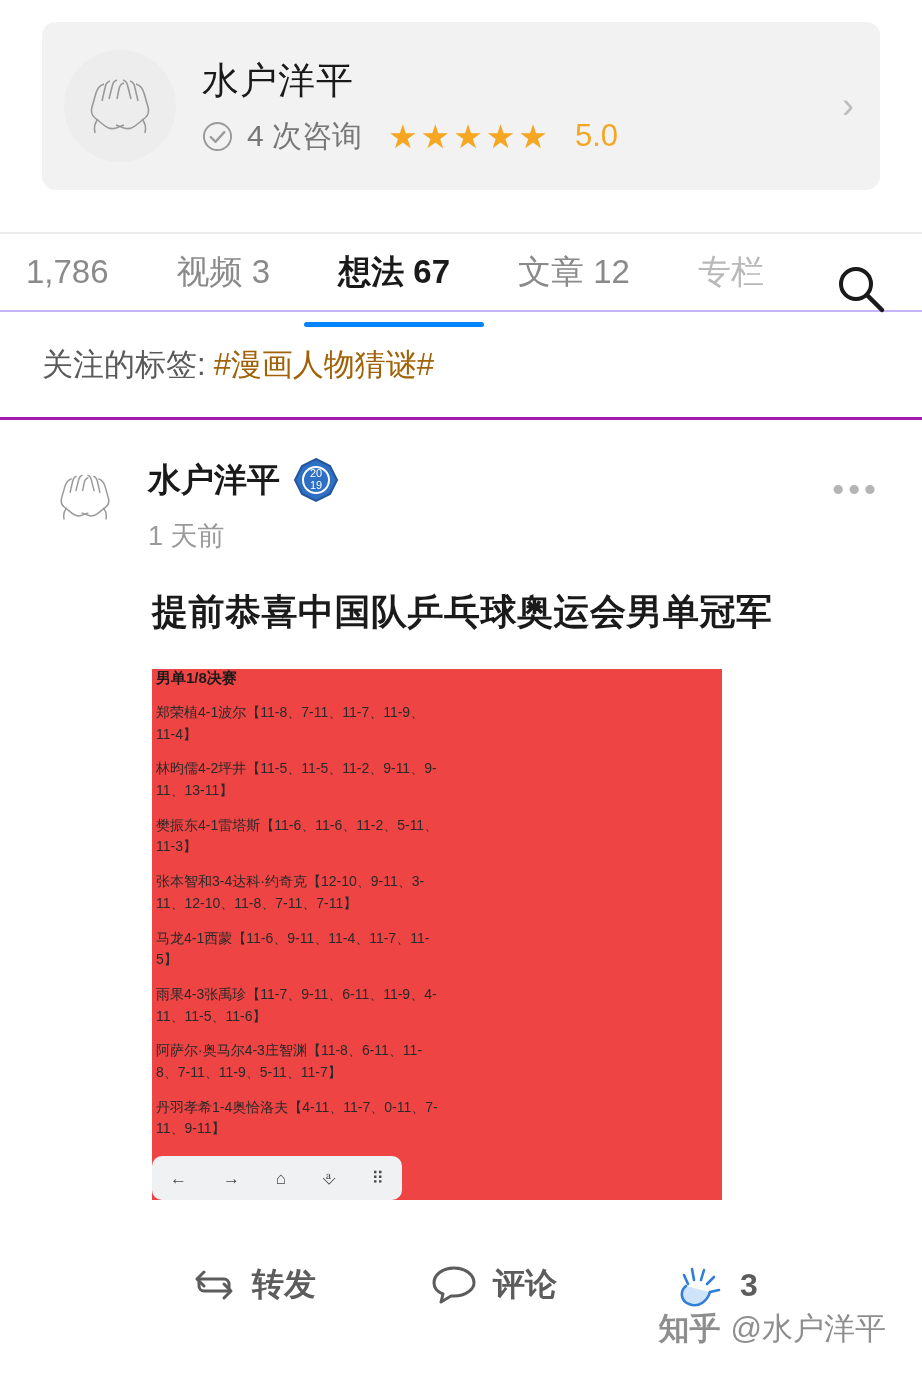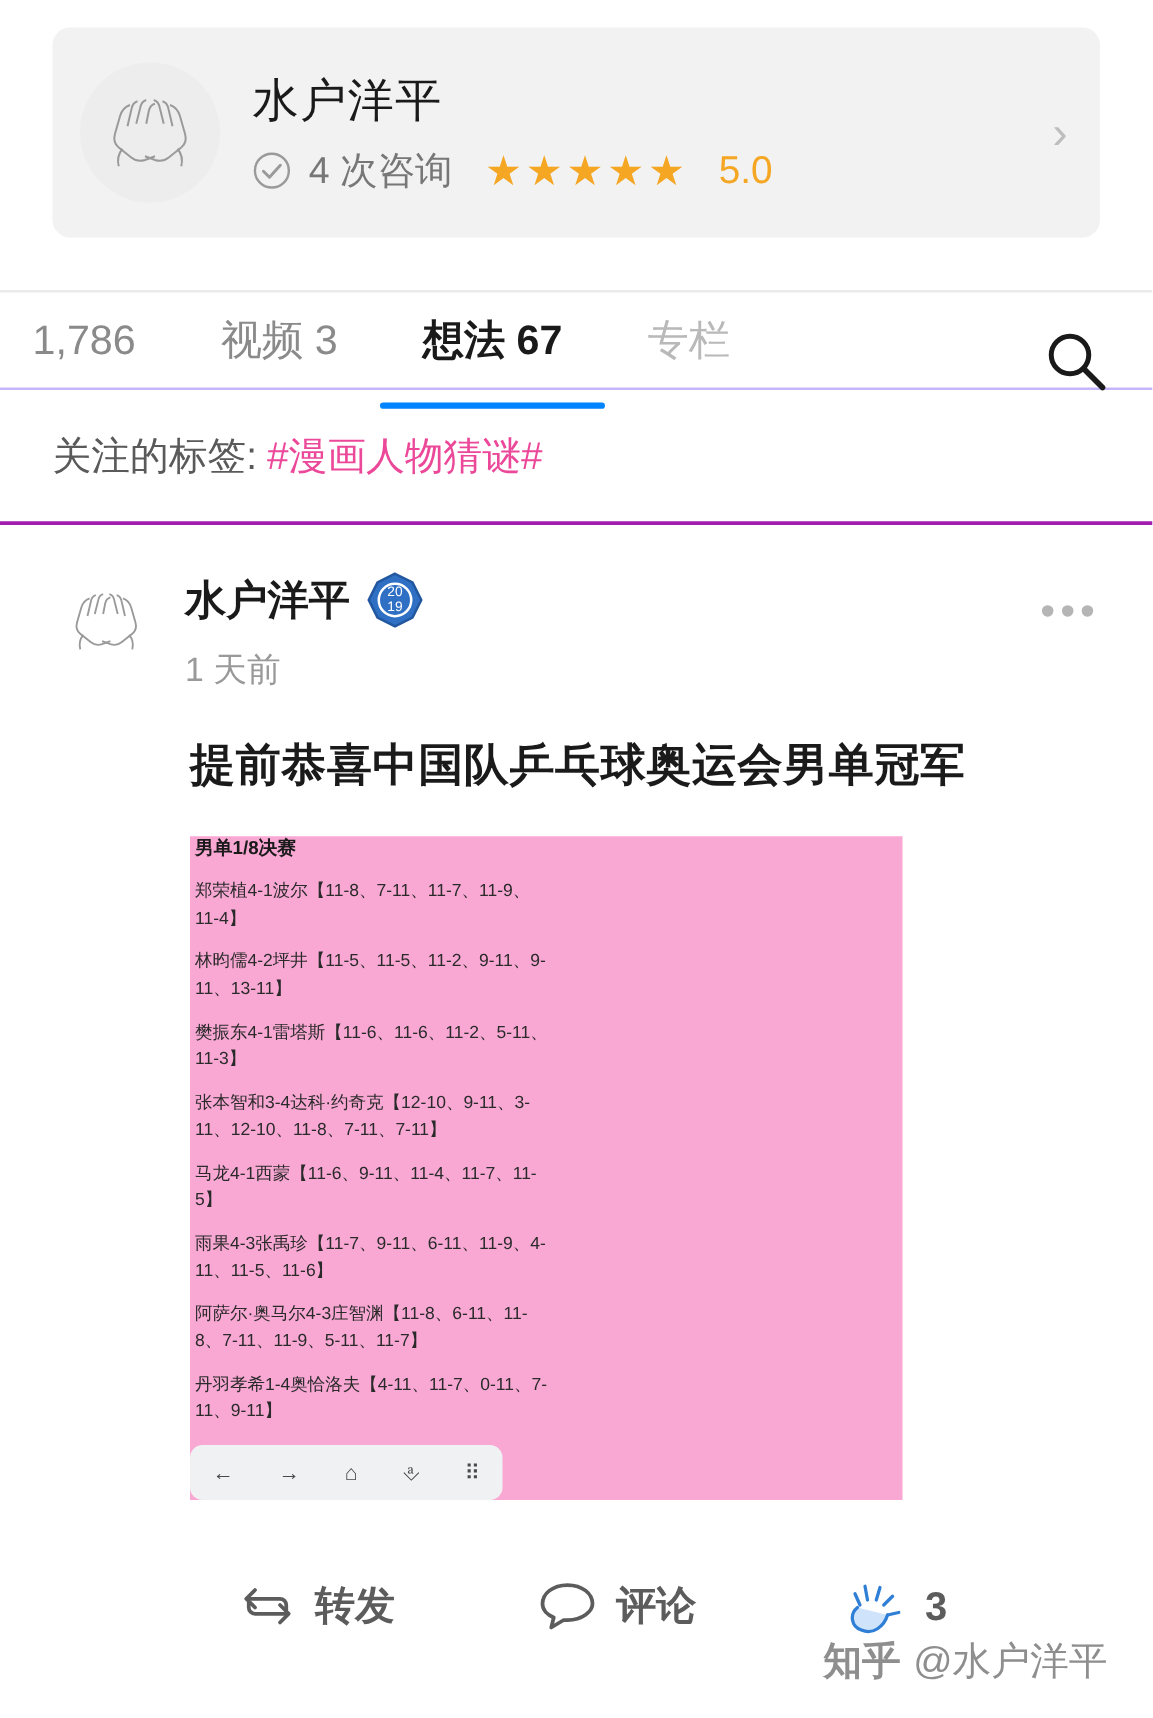--- a/index.html
+++ b/index.html
@@ -125,21 +125,21 @@
   
   .tags-row {
     height: 108px;
     display: flex;
     align-items: center;
     padding-left: 42px;
     border-bottom: 3px solid #a21caf;
     gap: 8px;
   }
   .tags-label { font-size: 31px; color: #5a5a5a; }
-  .tag-link { font-size: 31px; color: #ec4899; }
+  .tag-link { font-size: 31px; color: #a16207; }
 
   
   .post { padding: 36px 42px 0 42px; position: relative; }
   .post-head { display: flex; align-items: flex-start; }
   .post-avatar {
     width: 84px; height: 84px;
     border-radius: 6px;
     flex: 0 0 84px;
     position: relative;
     overflow: hidden;
@@ -175,21 +175,21 @@
     font-size: 36px;
     font-weight: bold;
     color: #1a1a1a;
     letter-spacing: 0.5px;
   }
 
   
   .embed {
     margin: 32px 0 0 110px;
     width: 570px;
-    background: #f9a8d4;
+    background: #ef4444;
   }
   .embed-title {
     font-size: 15px;
     font-weight: bold;
     color: #1a1a1a;
     margin-bottom: 14px;
     padding-left: 4px;
   }
   .embed-line {
     font-size: 14px;
@@ -284,20 +284,23 @@
 
 <div class="tabbar">
   <div class="tab cut" style="margin-left:-8px;padding:0 34px 0 34px;">
     <span>1,786</span>
   </div>
   <div class="tab" style="padding:0 34px;">
     <span>视频 3</span>
   </div>
   <div class="tab active" style="padding:0 34px;">
     <span>想法 67</span>
+  </div>
+  <div class="tab" style="padding:0 34px;">
+    <span>文章 12</span>
   </div>
   <div class="tab faded" style="padding:0 34px;">
     <span>专栏</span>
   </div>
   <svg class="search-btn" viewBox="0 0 54 54">
     <circle cx="22" cy="22" r="15" fill="none" stroke="#1a1a1a" stroke-width="4"></circle>
     <line x1="33" y1="33" x2="48" y2="48" stroke="#1a1a1a" stroke-width="4.5" stroke-linecap="round"></line>
   </svg>
 </div>
 

